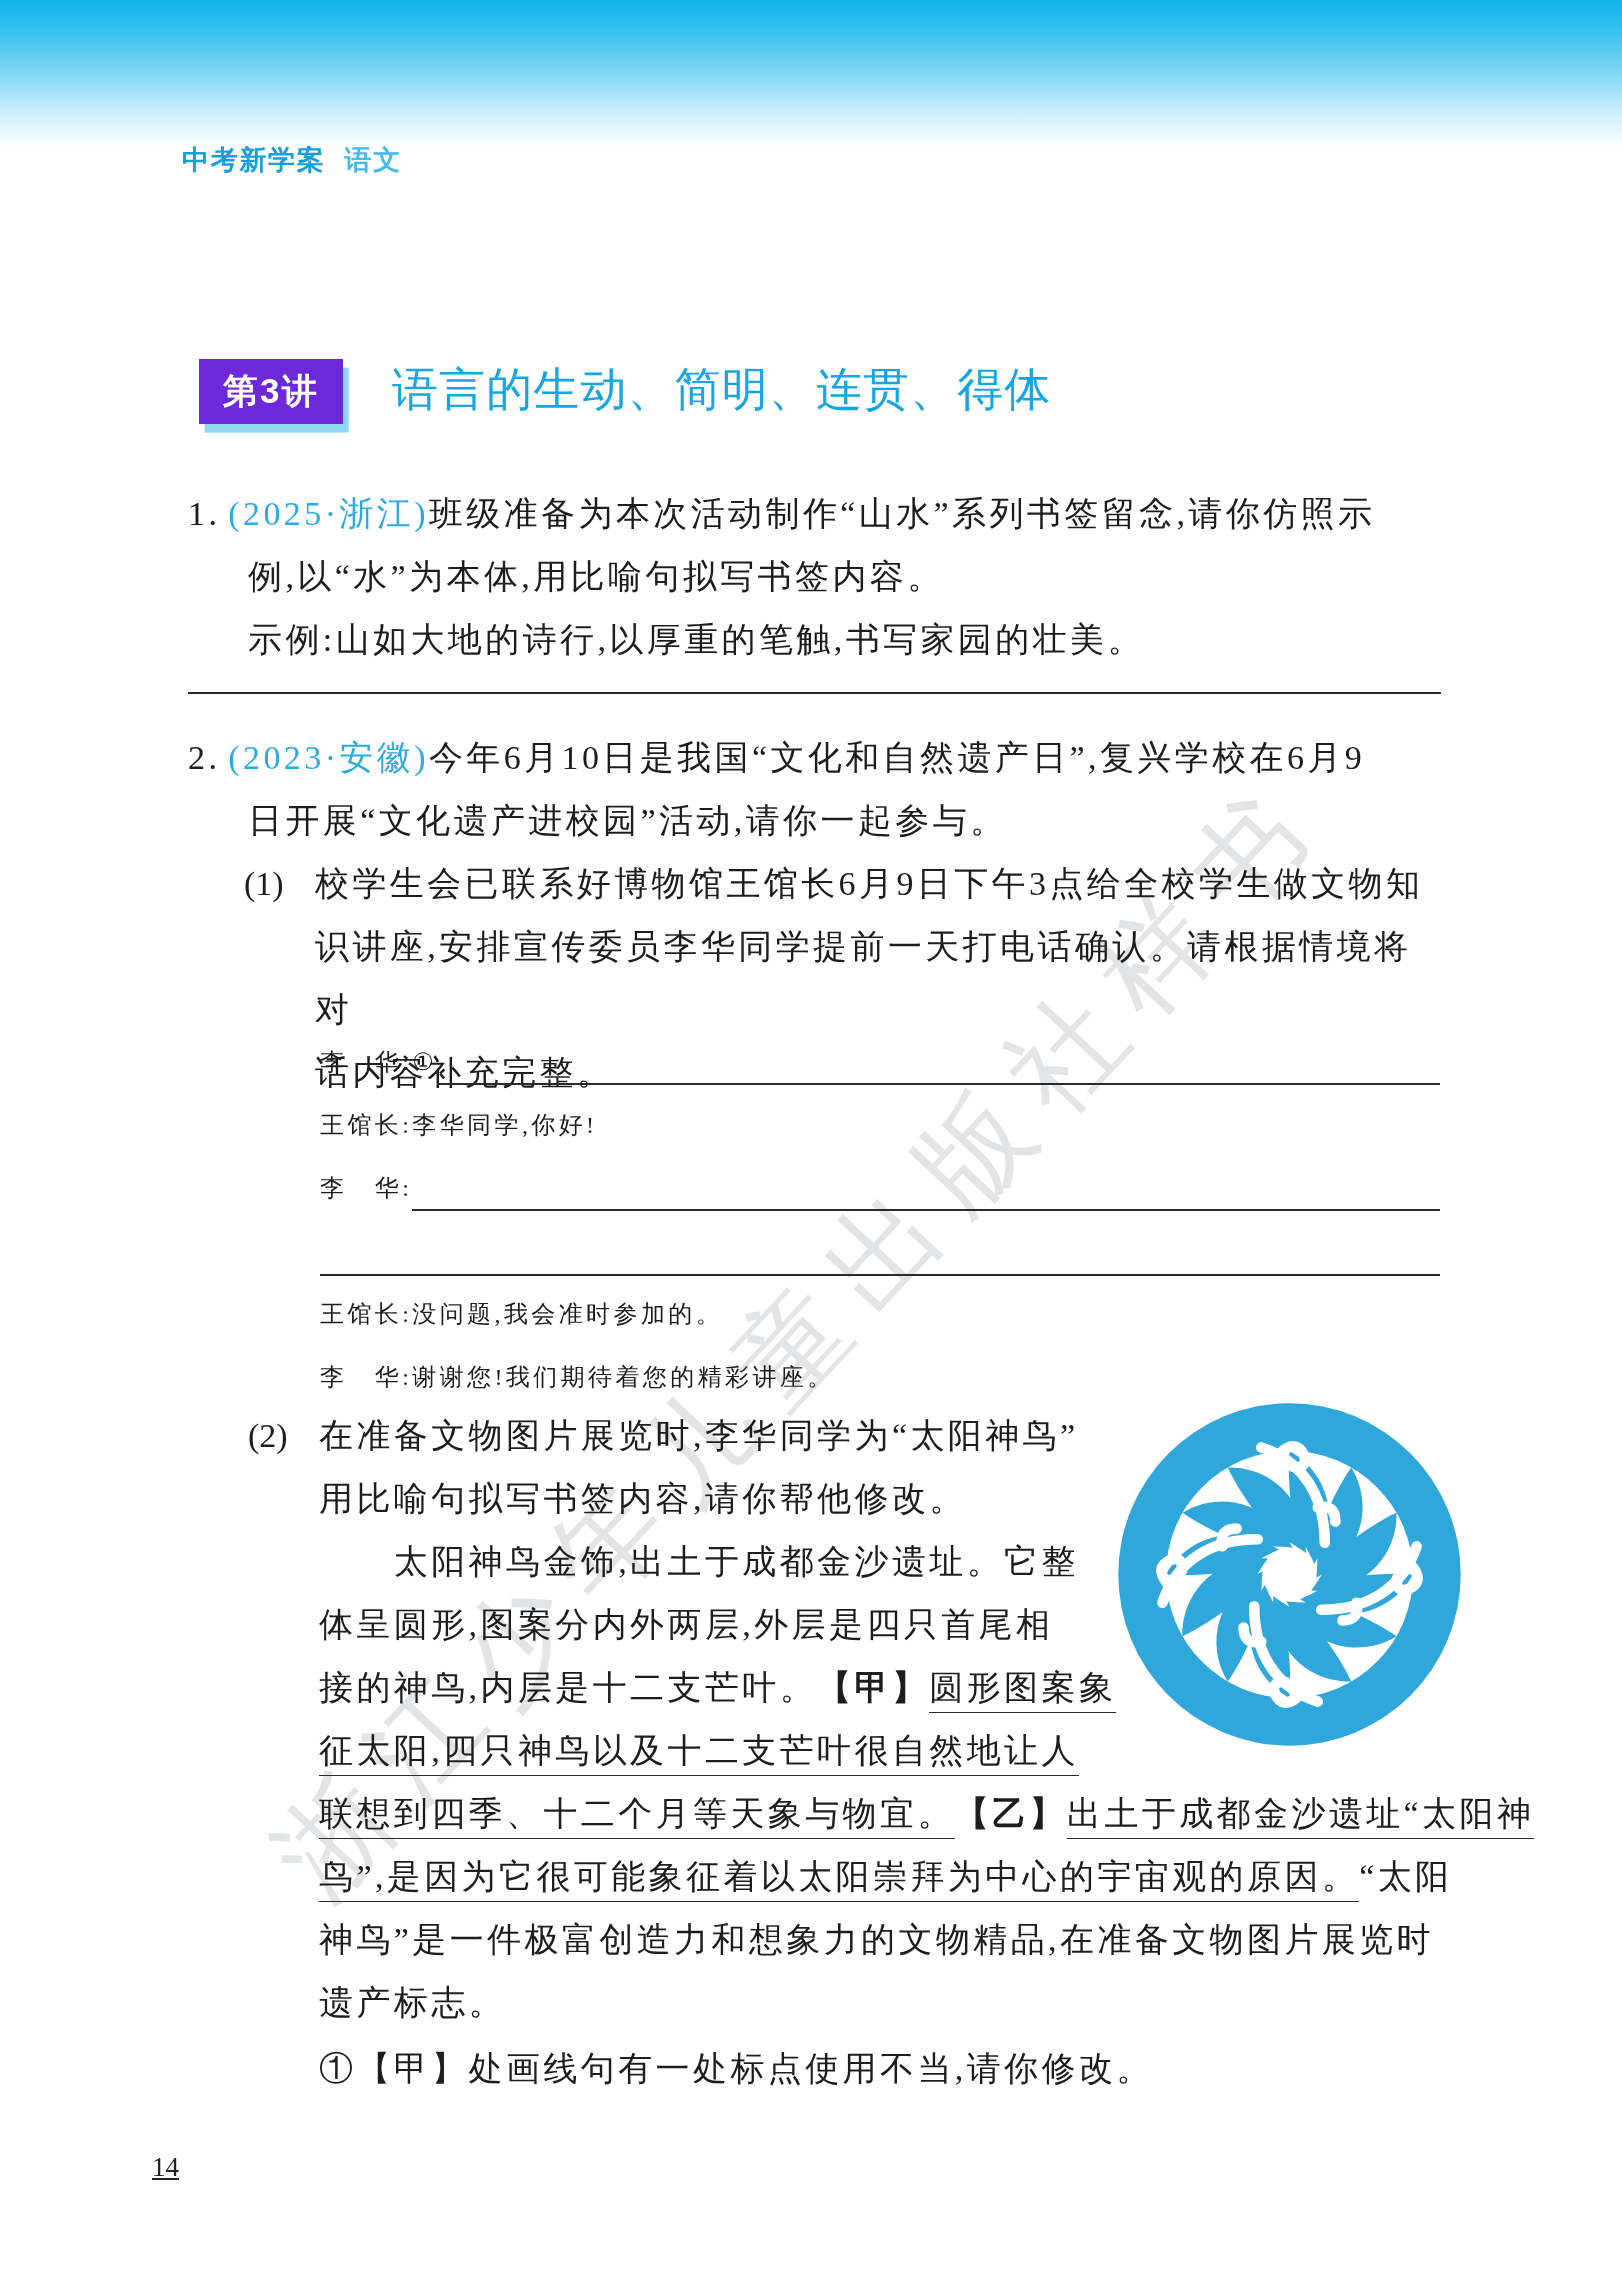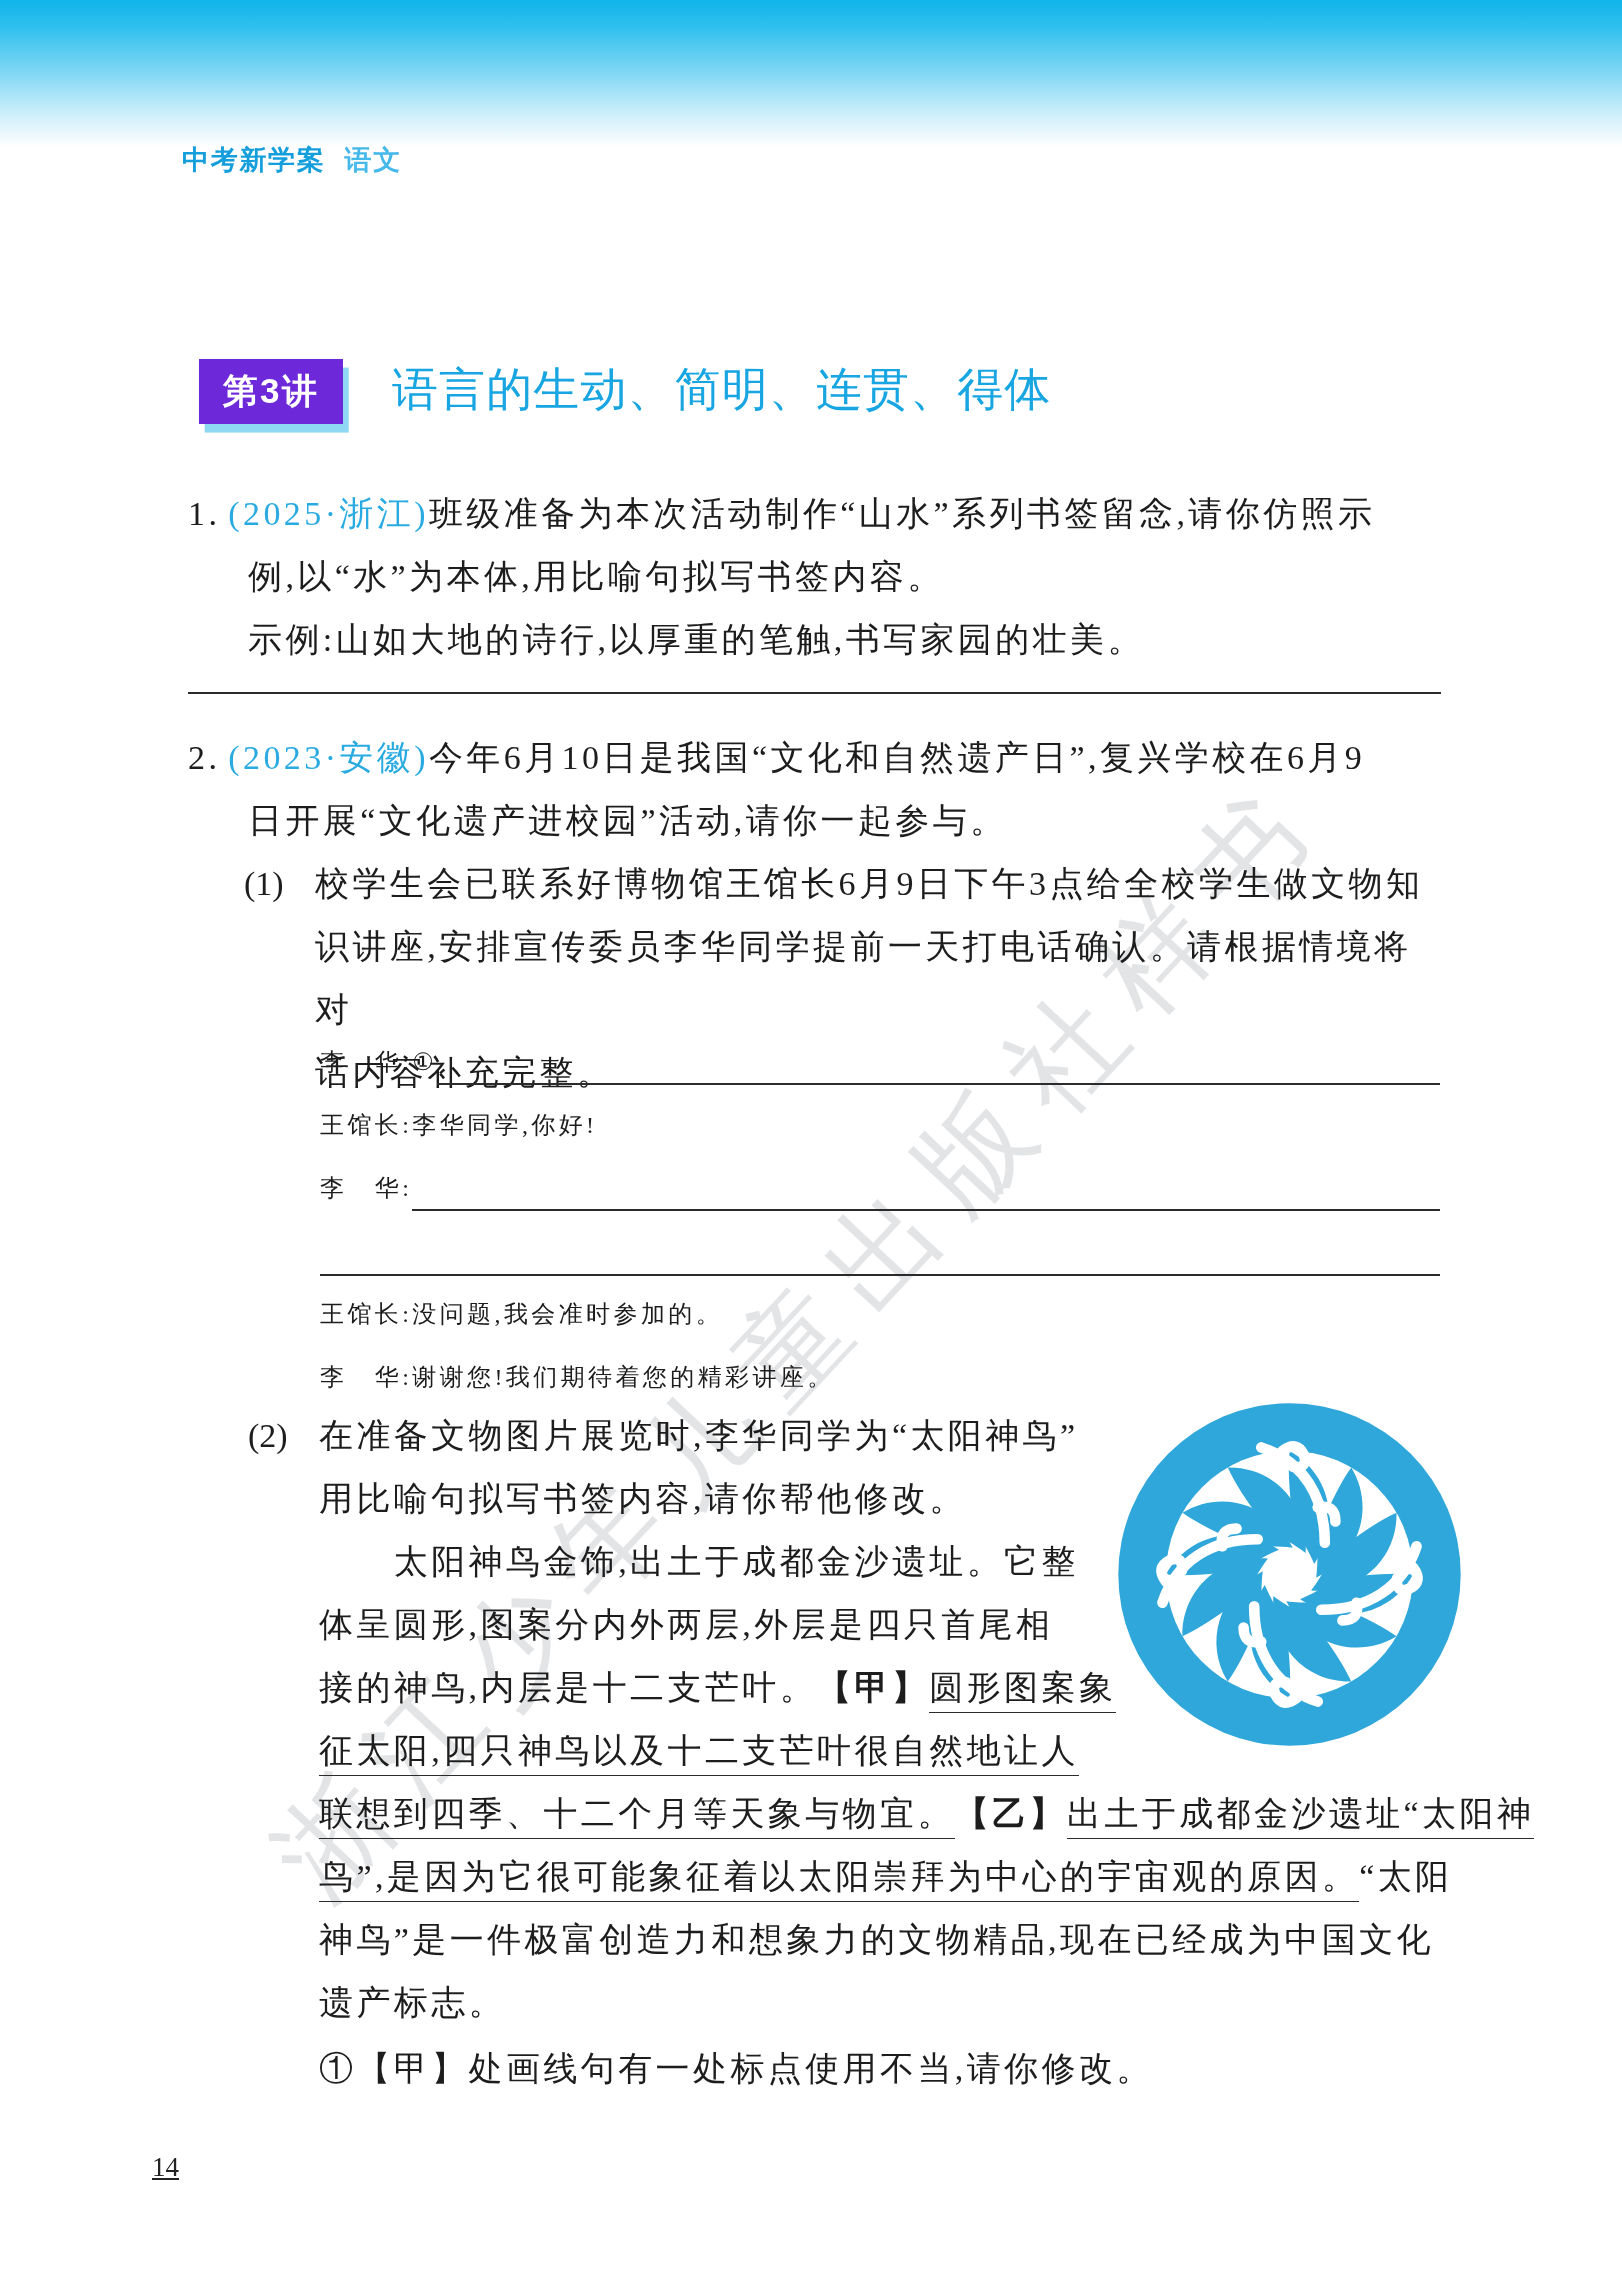--- a/index.html
+++ b/index.html
@@ -149,21 +149,21 @@
   <div class="pline">
     <span class="lbl">(2)</span><span>在准备文物图片展览时,李华同学为“太阳神鸟”</span>
   </div>
   <div class="pline sub-indent">用比喻句拟写书签内容,请你帮他修改。</div>
   <div class="pline sub-indent"><span>　　太阳神鸟金饰,出土于成都金沙遗址。它整</span></div>
   <div class="pline sub-indent"><span>体呈圆形,图案分内外两层,外层是四只首尾相</span></div>
   <div class="pline sub-indent"><span>接的神鸟,内层是十二支芒叶。</span><span class="b">【甲】</span><span class="u">圆形图案象</span></div>
   <div class="pline sub-indent"><span class="u">征太阳,四只神鸟以及十二支芒叶很自然地让人</span></div>
   <div class="pline sub-indent"><span class="u">联想到四季、十二个月等天象与物宜。</span><span class="b">【乙】</span><span class="u">出土于成都金沙遗址“太阳神</span></div>
   <div class="pline sub-indent"><span class="u">鸟”,是因为它很可能象征着以太阳崇拜为中心的宇宙观的原因。</span><span>“太阳</span></div>
-  <div class="pline sub-indent"><span>神鸟”是一件极富创造力和想象力的文物精品,现在已经成为中国文化</span></div>
+  <div class="pline sub-indent"><span>神鸟”是一件极富创造力和想象力的文物精品,在准备文物图片展览时</span></div>
   <div class="pline sub-indent"><span>遗产标志。</span></div>
   <div class="pline sub-indent subq">①【甲】处画线句有一处标点使用不当,请你修改。</div>
 </div>
 
 <div class="sunbird">
   <svg viewBox="0 0 200 200" width="353" height="353">
 
     <circle cx="100" cy="100" r="97" fill="#2fa7da"></circle>
 
     <circle cx="100" cy="100" r="70" fill="#ffffff"></circle>

